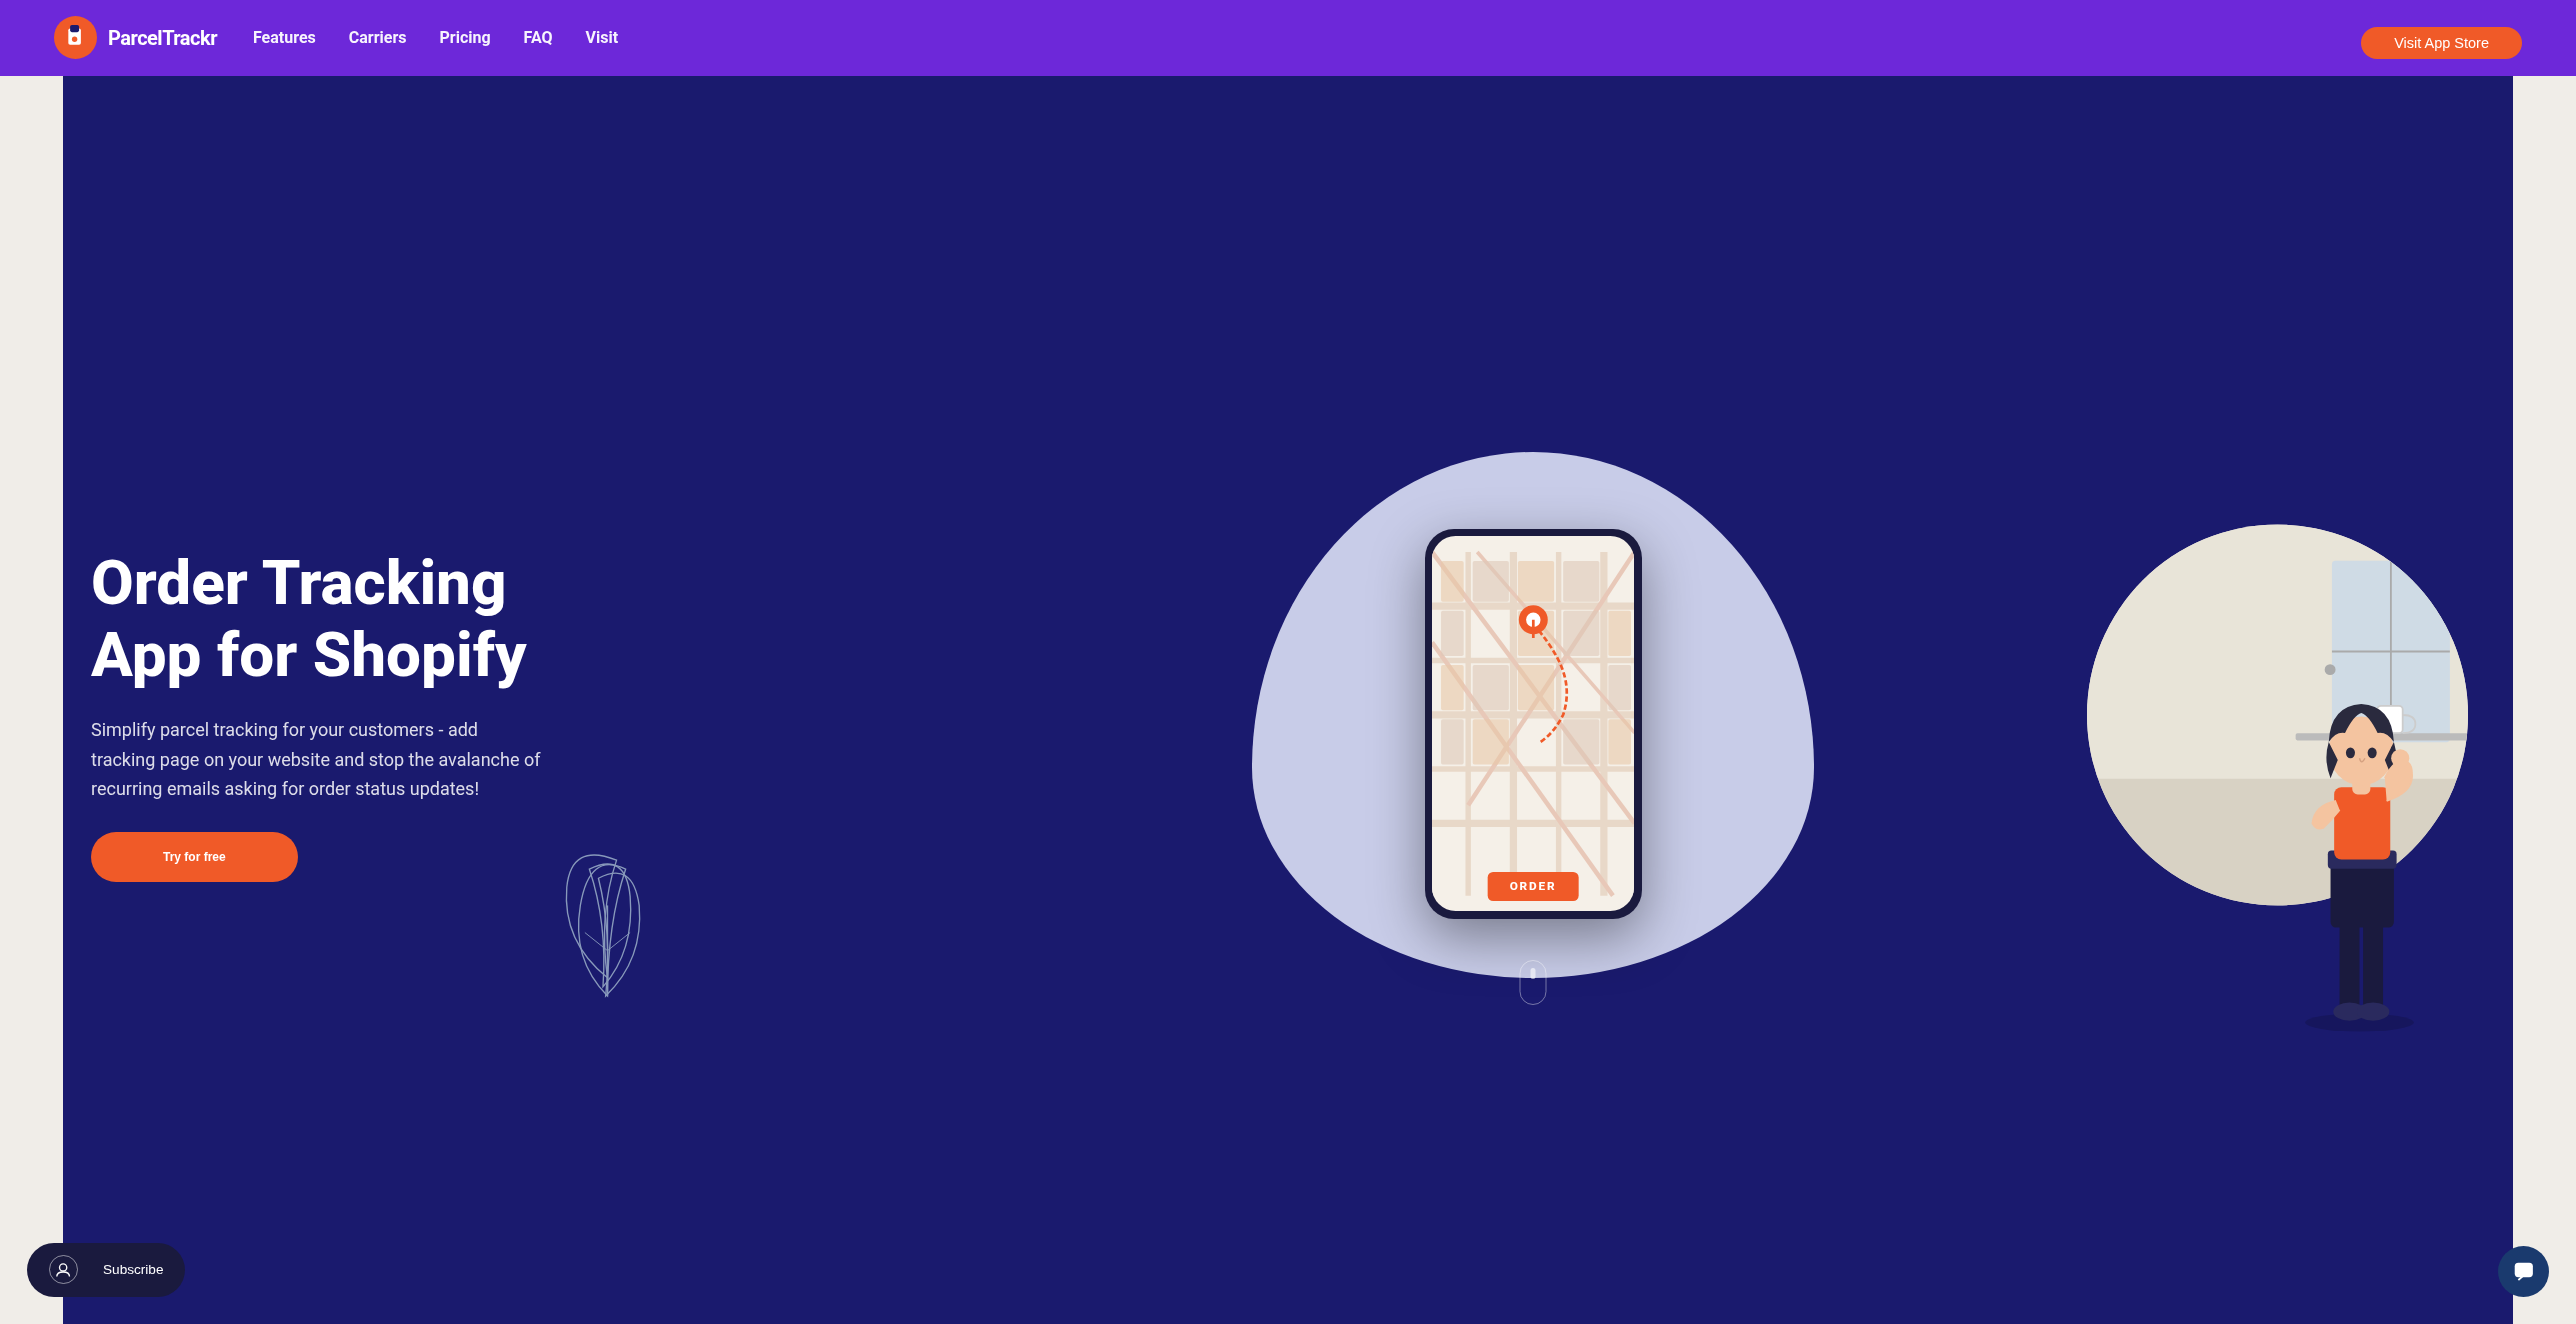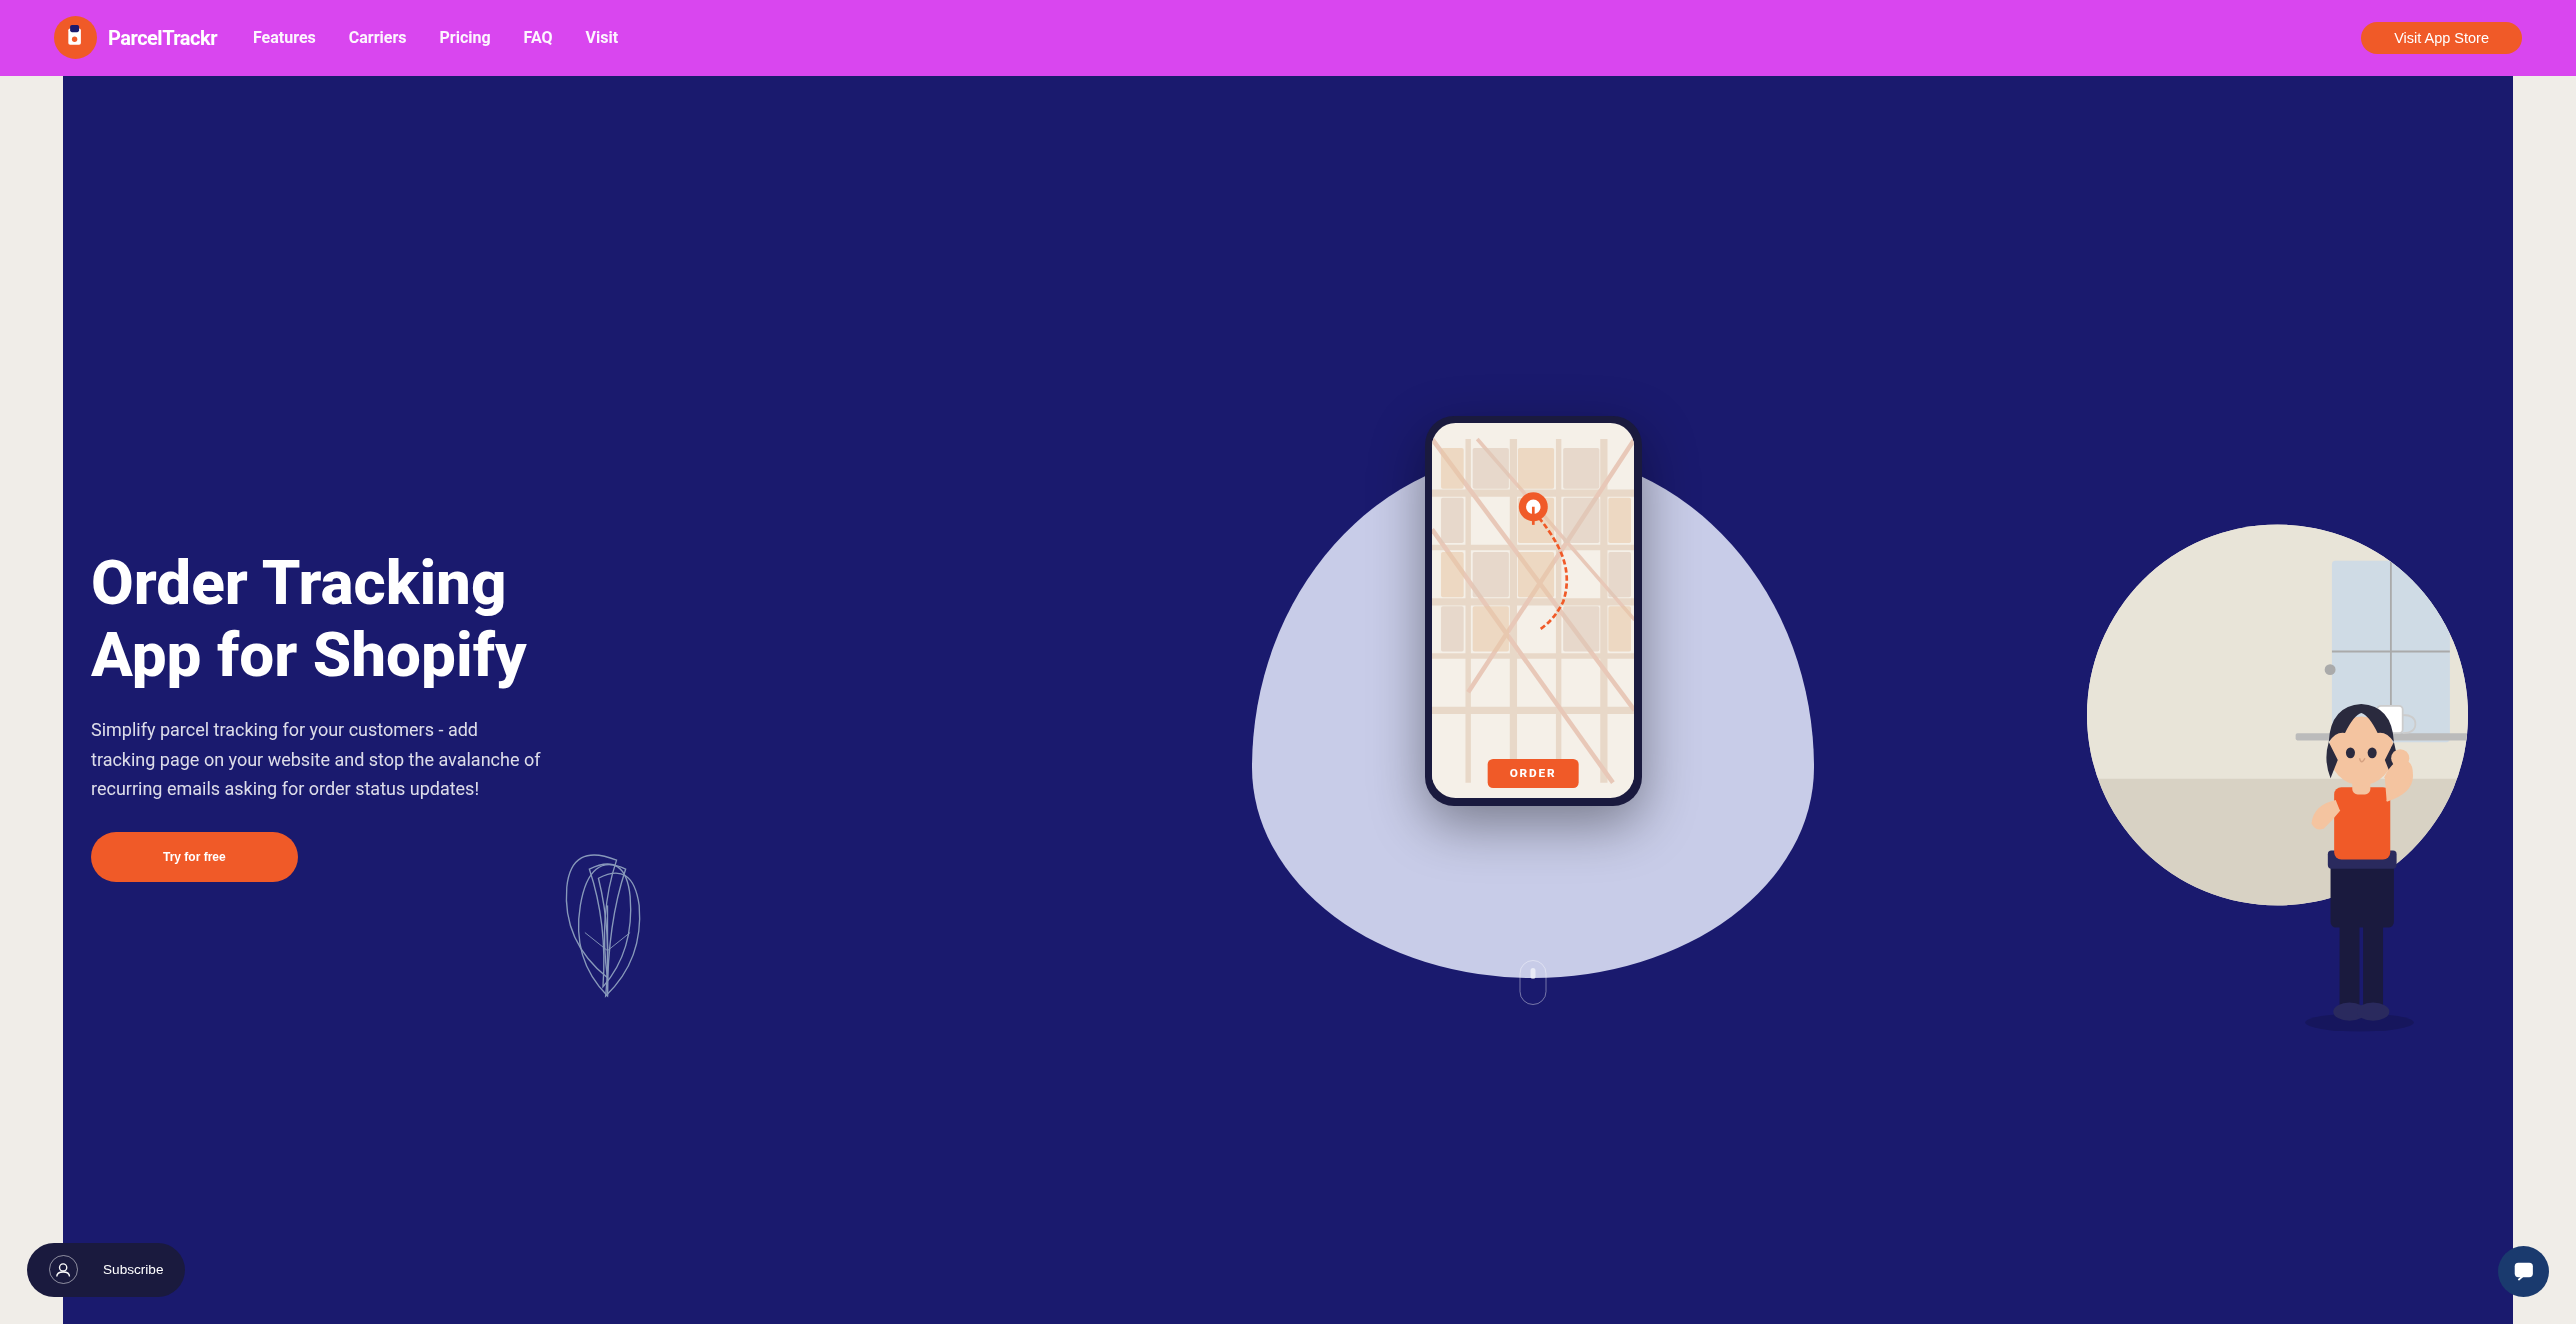--- a/index.html
+++ b/index.html
@@ -6,24 +6,24 @@
     body {
       font-family: -apple-system, BlinkMacSystemFont, 'Segoe UI', Roboto, sans-serif;
       background: #1a1a6e;
       min-height: 100vh;
       overflow-x: hidden;
     }
 
     
     nav {
       display: flex;
-      align-items: center;
+      align-items: flex-end;
       justify-content: space-between;
       padding: 16.3px 54px;
-      background: #d946ef;
+      background: #6d28d9;
       position: relative;
       z-index: 10;
     }
     .nav-left {
       display: flex;
       align-items: center;
       gap: 36px;
     }
     .logo {
       display: flex;
@@ -104,21 +104,21 @@
       font-size: 12px;
       font-weight: 600;
       cursor: pointer;
       display: inline-block;
     }
 
     
     .hero-illustration {
       flex: 1;
       display: flex;
-      align-items: flex-start;
+      align-items: center;
       justify-content: center;
       position: relative;
       height: 634px;
     }
 
     
     .blob-bg {
       position: absolute;
       width: 562px;
       height: 526px;

